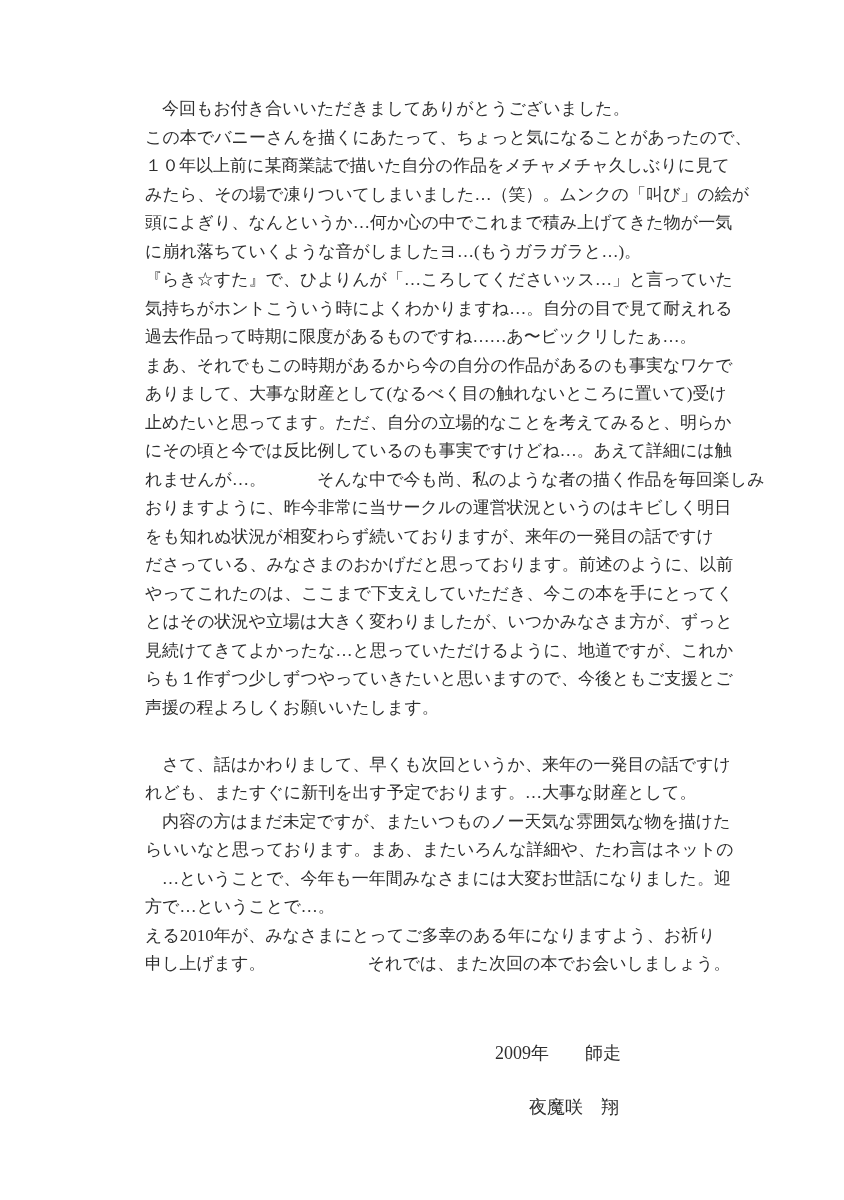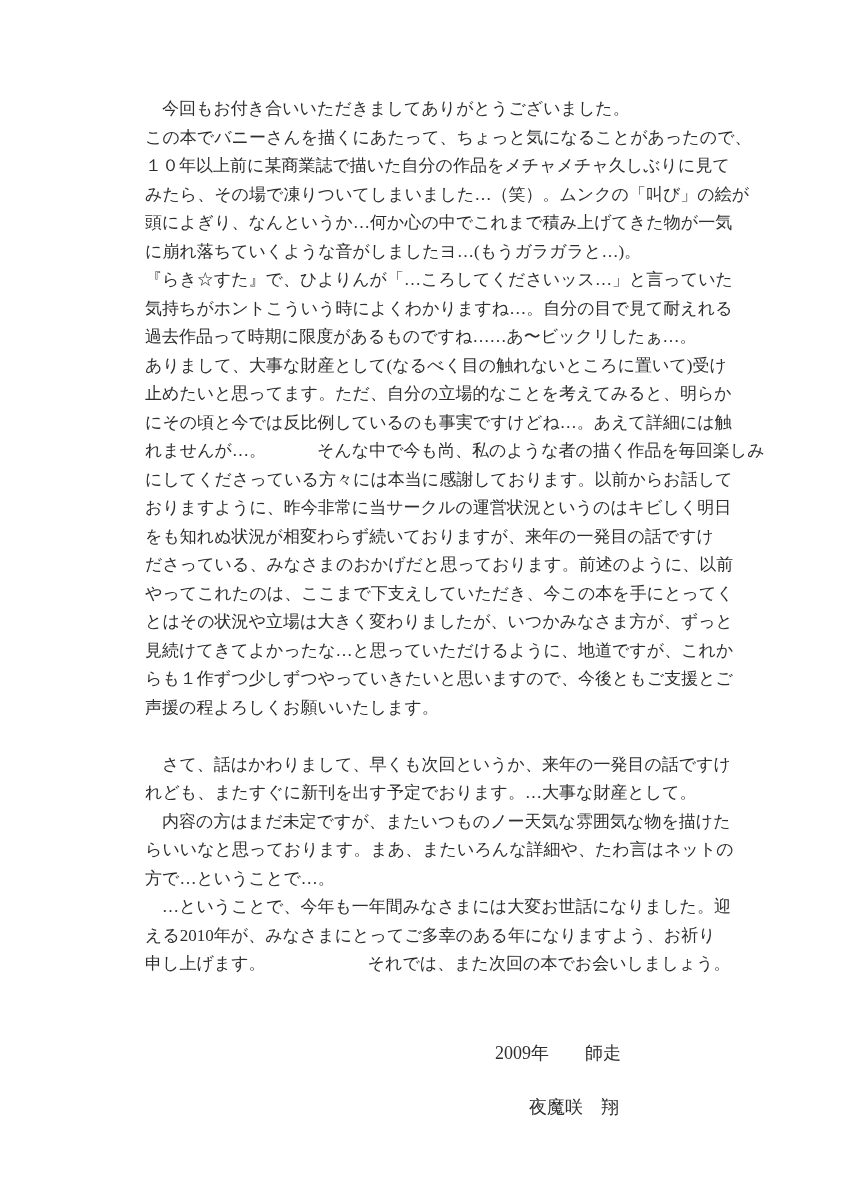--- a/index.html
+++ b/index.html
@@ -60,40 +60,40 @@
       <div class="para">
         <div class="line">　今回もお付き合いいただきましてありがとうございました。</div>
         <div class="line">この本でバニーさんを描くにあたって、ちょっと気になることがあったので、</div>
         <div class="line">１０年以上前に某商業誌で描いた自分の作品をメチャメチャ久しぶりに見て</div>
         <div class="line">みたら、その場で凍りついてしまいました…（笑）。ムンクの「叫び」の絵が</div>
         <div class="line">頭によぎり、なんというか…何か心の中でこれまで積み上げてきた物が一気</div>
         <div class="line">に崩れ落ちていくような音がしましたヨ…(もうガラガラと…)。</div>
         <div class="line">『らき☆すた』で、ひよりんが「…ころしてくださいッス…」と言っていた</div>
         <div class="line">気持ちがホントこういう時によくわかりますね…。自分の目で見て耐えれる</div>
         <div class="line">過去作品って時期に限度があるものですね……あ〜ビックリしたぁ…。</div>
+        <div class="line">まあ、それでもこの時期があるから今の自分の作品があるのも事実なワケで</div>
         <div class="line">ありまして、大事な財産として(なるべく目の触れないところに置いて)受け</div>
         <div class="line">止めたいと思ってます。ただ、自分の立場的なことを考えてみると、明らか</div>
         <div class="line">にその頃と今では反比例しているのも事実ですけどね…。あえて詳細には触</div>
         <div class="line">れませんが…。　　　そんな中で今も尚、私のような者の描く作品を毎回楽しみ</div>
-        <div class="line">にしてくださっている方々には本当に感謝しております。以前からお話して</div>
         <div class="line">おりますように、昨今非常に当サークルの運営状況というのはキビしく明日</div>
         <div class="line">をも知れぬ状況が相変わらず続いておりますが、来年の一発目の話ですけ</div>
         <div class="line">ださっている、みなさまのおかげだと思っております。前述のように、以前</div>
         <div class="line">やってこれたのは、ここまで下支えしていただき、今この本を手にとってく</div>
         <div class="line">とはその状況や立場は大きく変わりましたが、いつかみなさま方が、ずっと</div>
         <div class="line">見続けてきてよかったな…と思っていただけるように、地道ですが、これか</div>
         <div class="line">らも１作ずつ少しずつやっていきたいと思いますので、今後ともご支援とご</div>
         <div class="line">声援の程よろしくお願いいたします。</div>
       </div>
       <div class="para">
         <div class="line">　さて、話はかわりまして、早くも次回というか、来年の一発目の話ですけ</div>
         <div class="line">れども、またすぐに新刊を出す予定でおります。…大事な財産として。</div>
         <div class="line">　内容の方はまだ未定ですが、またいつものノー天気な雰囲気な物を描けた</div>
         <div class="line">らいいなと思っております。まあ、またいろんな詳細や、たわ言はネットの</div>
+        <div class="line">　…ということで、今年も一年間みなさまには大変お世話になりました。迎</div>
         <div class="line">方で…ということで…。</div>
-        <div class="line">　…ということで、今年も一年間みなさまには大変お世話になりました。迎</div>
         <div class="line">える2010年が、みなさまにとってご多幸のある年になりますよう、お祈り</div>
         <div class="line">申し上げます。　　　　　　それでは、また次回の本でお会いしましょう。</div>
       </div>
     </div>
   <div class="date-line">2009年　　師走</div>
   <div class="signature">夜魔咲　翔</div>
 </div>
 
 </body></html>

